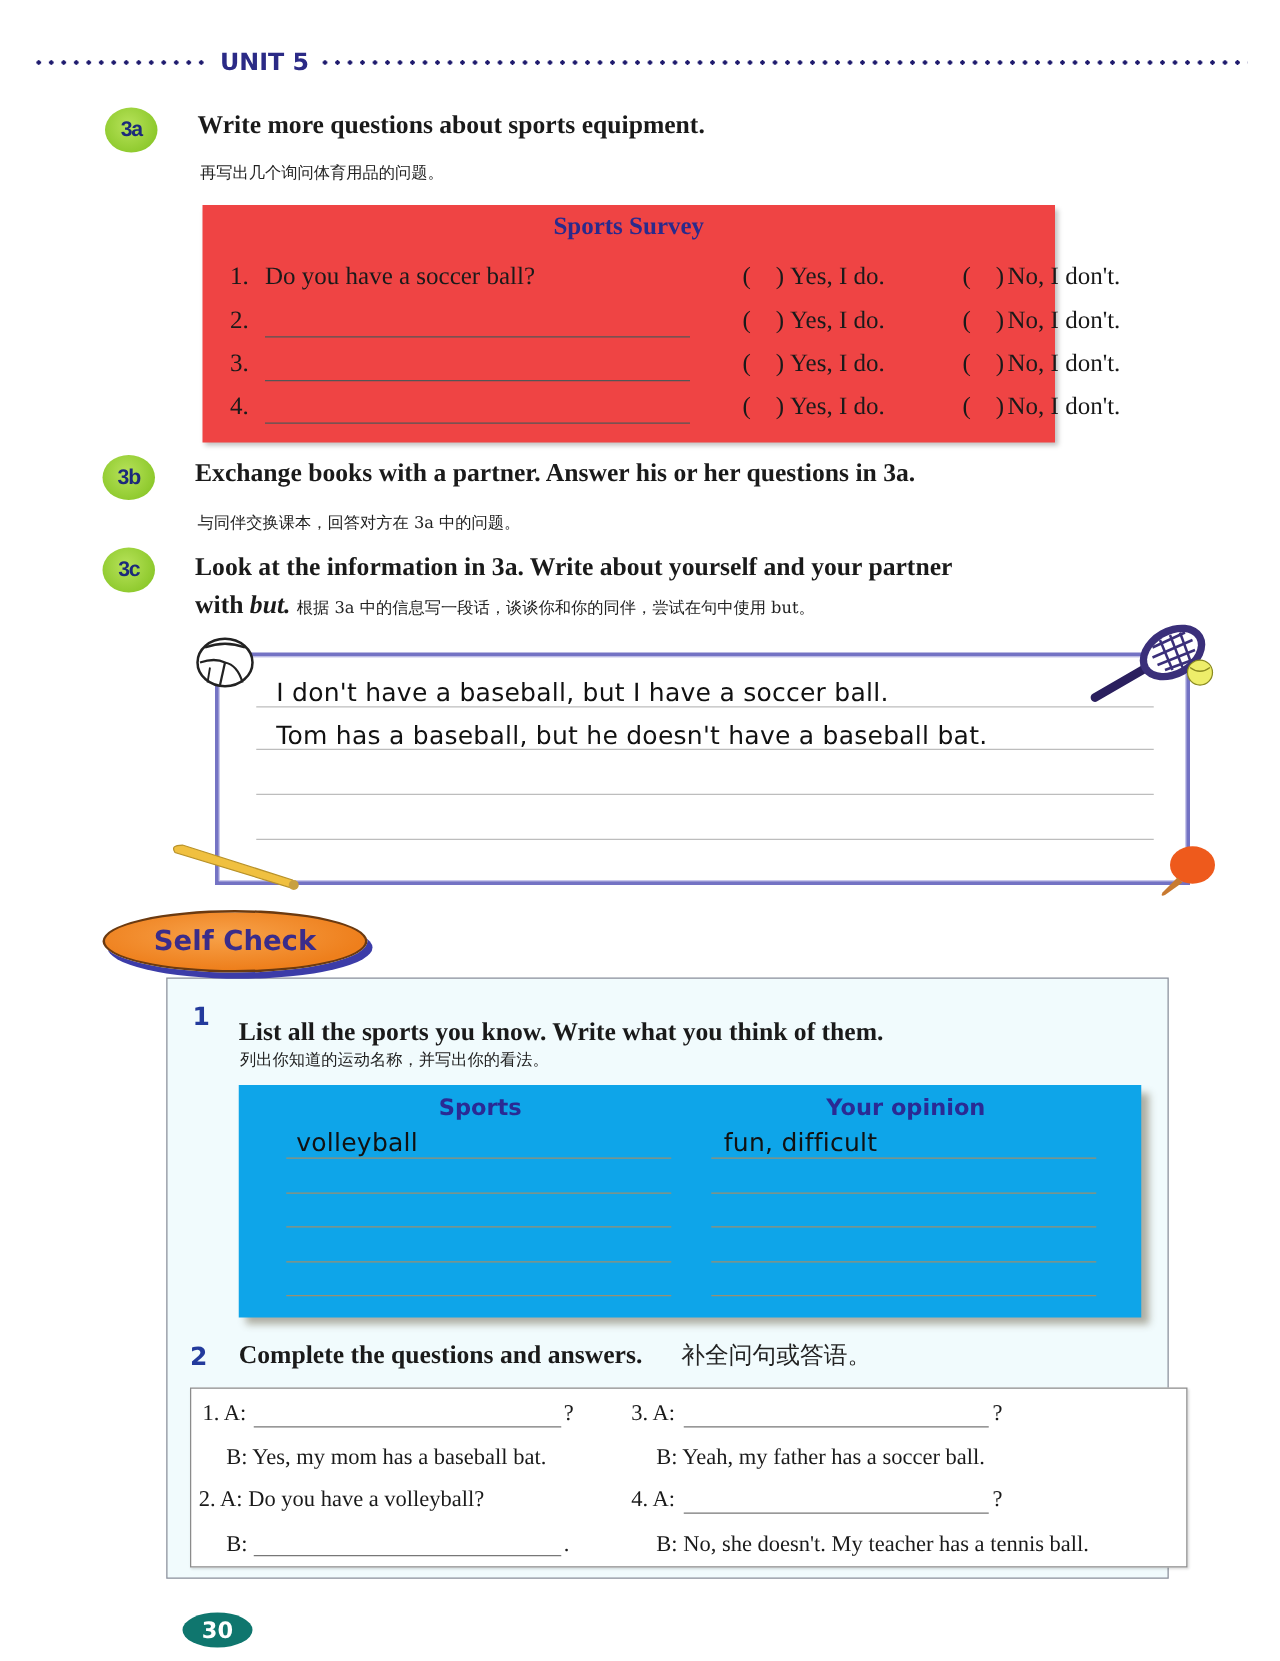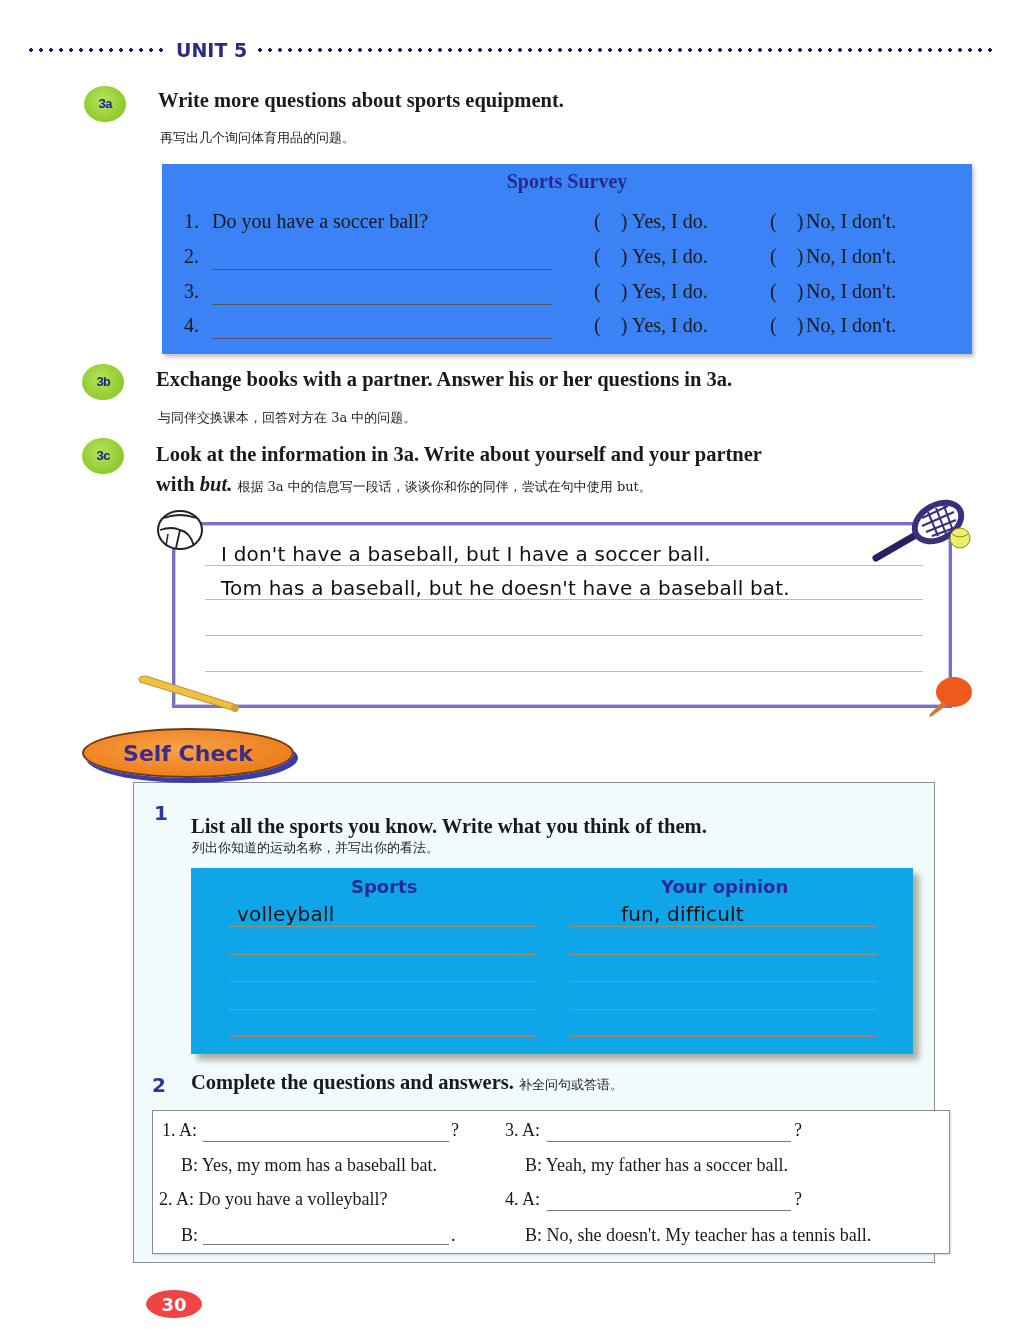--- a/index.html
+++ b/index.html
@@ -9,27 +9,27 @@
   .abs { position: absolute; }
 
   
   .header-row { position: absolute; left: 26px; top: 38px; width: 972px; height: 24px; display: flex; align-items: center; }
   .dots { flex: 0 0 auto; height: 4px; background-image: radial-gradient(circle, #1f1b6e 1.6px, transparent 1.9px); background-size: 10px 4px; background-repeat: repeat-x; }
   .dots.left { width: 140px; }
   .dots.right { flex: 1 1 auto; }
   .unit-title { font-family: "DejaVu Sans", sans-serif; font-weight: bold; font-size: 19px; color: #2b2a86; margin: 0 8px 0 10px; letter-spacing: 0px; }
 
   
-  .badge { position: absolute; width: 42px; height: 36px; border-radius: 50%; background: radial-gradient(circle at 45% 40%, #b7e25a, #8fca2e 70%, #7cbd22); display: flex; align-items: center; justify-content: center; font-family: Liberation Mono, monospace; font-weight: bold; font-size: 13px; color: #1c2a7a; letter-spacing: -1px; }
+  .badge { position: absolute; width: 42px; height: 36px; border-radius: 50%; background: radial-gradient(circle at 45% 40%, #b7e25a, #8fca2e 70%, #7cbd22); display: flex; align-items: center; justify-content: center; font-family: Liberation Sans, sans-serif; font-weight: bold; font-size: 17px; color: #1c2a7a; letter-spacing: -1px; }
 
   .instr { position: absolute; font-family: "Liberation Serif", "DejaVu Serif", serif; font-weight: bold; font-size: 20.5px; color: #1a1a1a; white-space: nowrap; }
   .cn { position: absolute; font-family: "DejaVu Serif", serif; font-size: 13px; color: #222; white-space: nowrap; }
 
   
-  .survey { position: absolute; left: 162px; top: 164px; width: 810px; height: 190px; background: #3b82f6; box-shadow: 2px 3px 4px rgba(0,0,0,0.25); }
+  .survey { position: absolute; left: 162px; top: 164px; width: 682px; height: 190px; background: #ef4444; box-shadow: 2px 3px 4px rgba(0,0,0,0.25); }
   .survey-title { position: absolute; left: 0; width: 100%; top: 6px; text-align: center; font-family: "Liberation Serif", serif; font-weight: bold; font-size: 20px; color: #2a2a8c; }
   .srow { position: absolute; left: 22px; height: 30px; width: 770px; font-family: "Liberation Serif", serif; font-size: 20px; color: #1a1a1a; }
   .srow .num { position: absolute; left: 0; top: 0; }
   .srow .q { position: absolute; left: 28px; top: 0; }
   .srow .blank { position: absolute; left: 28px; top: 24px; width: 340px; border-bottom: 1px solid #555; }
   .srow .opt1p { position: absolute; left: 410px; top: 0; }
   .srow .opt1 { position: absolute; left: 448px; top: 0; }
   .srow .opt2p { position: absolute; left: 586px; top: 0; }
   .srow .opt2 { position: absolute; left: 622px; top: 0; }
 
@@ -45,21 +45,21 @@
   .sc-num { position: absolute; font-family: "DejaVu Sans", sans-serif; font-weight: bold; font-size: 20px; color: #233a9c; }
 
   .note { position: absolute; left: 191px; top: 868px; width: 722px; height: 186px; background: #0ea5e9; box-shadow: 6px 6px 6px rgba(90,80,50,0.45); }
   .note-h { position: absolute; top: 8px; font-family: "DejaVu Sans", sans-serif; font-weight: bold; font-size: 18px; color: #2a2a94; }
   .nline { position: absolute; width: 308px; border-bottom: 1px solid #9a9070; }
 
   .qa-box { position: absolute; left: 152px; top: 1110px; width: 798px; height: 144px; background: #fff; border: 1px solid #8b8b8b; box-shadow: 1px 1px 2px rgba(0,0,0,0.15); }
   .qa { position: absolute; font-family: "Liberation Serif", serif; font-size: 18px; color: #1a1a1a; white-space: nowrap; }
   .qa-blank { position: absolute; border-bottom: 1px solid #777; }
 
-  .page-num { position: absolute; left: 146px; top: 1290px; width: 56px; height: 28px; border-radius: 50%; background: #ef4444; display: flex; align-items: center; justify-content: center; font-family: "DejaVu Sans", sans-serif; font-weight: bold; font-size: 18px; color: #fff; }
+  .page-num { position: absolute; left: 146px; top: 1290px; width: 56px; height: 28px; border-radius: 50%; background: #0f766e; display: flex; align-items: center; justify-content: center; font-family: "DejaVu Sans", sans-serif; font-weight: bold; font-size: 18px; color: #fff; }
 </style>
 </head>
 <body>
 
 <div class="header-row">
   <div class="dots left"></div>
   <span class="unit-title">UNIT 5</span>
   <div class="dots right"></div>
 </div>
 
@@ -164,32 +164,32 @@
 </svg>
 
 <div class="sc-box">
   <div class="sc-num" style="left:20px; top:18px;">1</div>
   <div class="instr" style="left:57px; top:16px;margin-top:16px;">List all the sports you know. Write what you think of them.</div>
   <div class="cn" style="left:58px; top:56px;">列出你知道的运动名称，并写出你的看法。</div>
 
   <div class="sc-num" style="left:18px; top:290px;">2</div>
   <div class="instr" style="left:57px; top:288px;">
     <span>Complete the questions and answers.</span>
-    <span class="cn" style="position:static; font-weight:normal; font-size:13px;">补全问句或答语。</span>
+    <span class="cn" style="position:static; font-weight:normal; font-size:19px;margin-left:26px;">补全问句或答语。</span>
   </div>
 </div>
 
 <div class="selfcheck">Self Check</div>
 
 <div class="note">
   <div class="note-h" style="left:160px;">Sports</div>
   <div class="note-h" style="left:470px;">Your opinion</div>
 
   <div class="hand" style="left:46px; top:34px;">volleyball</div>
-  <div class="hand" style="left:388px; top:34px;margin-left:42px;">fun, difficult</div>
+  <div class="hand" style="left:388px; top:34px;">fun, difficult</div>
 
   <div class="nline" style="left:38px; top:58px;"></div>
   <div class="nline" style="left:378px; top:58px;"></div>
   <div class="nline" style="left:38px; top:86px;"></div>
   <div class="nline" style="left:378px; top:86px;"></div>
   <div class="nline" style="left:38px; top:113px;"></div>
   <div class="nline" style="left:378px; top:113px;"></div>
   <div class="nline" style="left:38px; top:141px;"></div>
   <div class="nline" style="left:378px; top:141px;"></div>
   <div class="nline" style="left:38px; top:168px;"></div>

